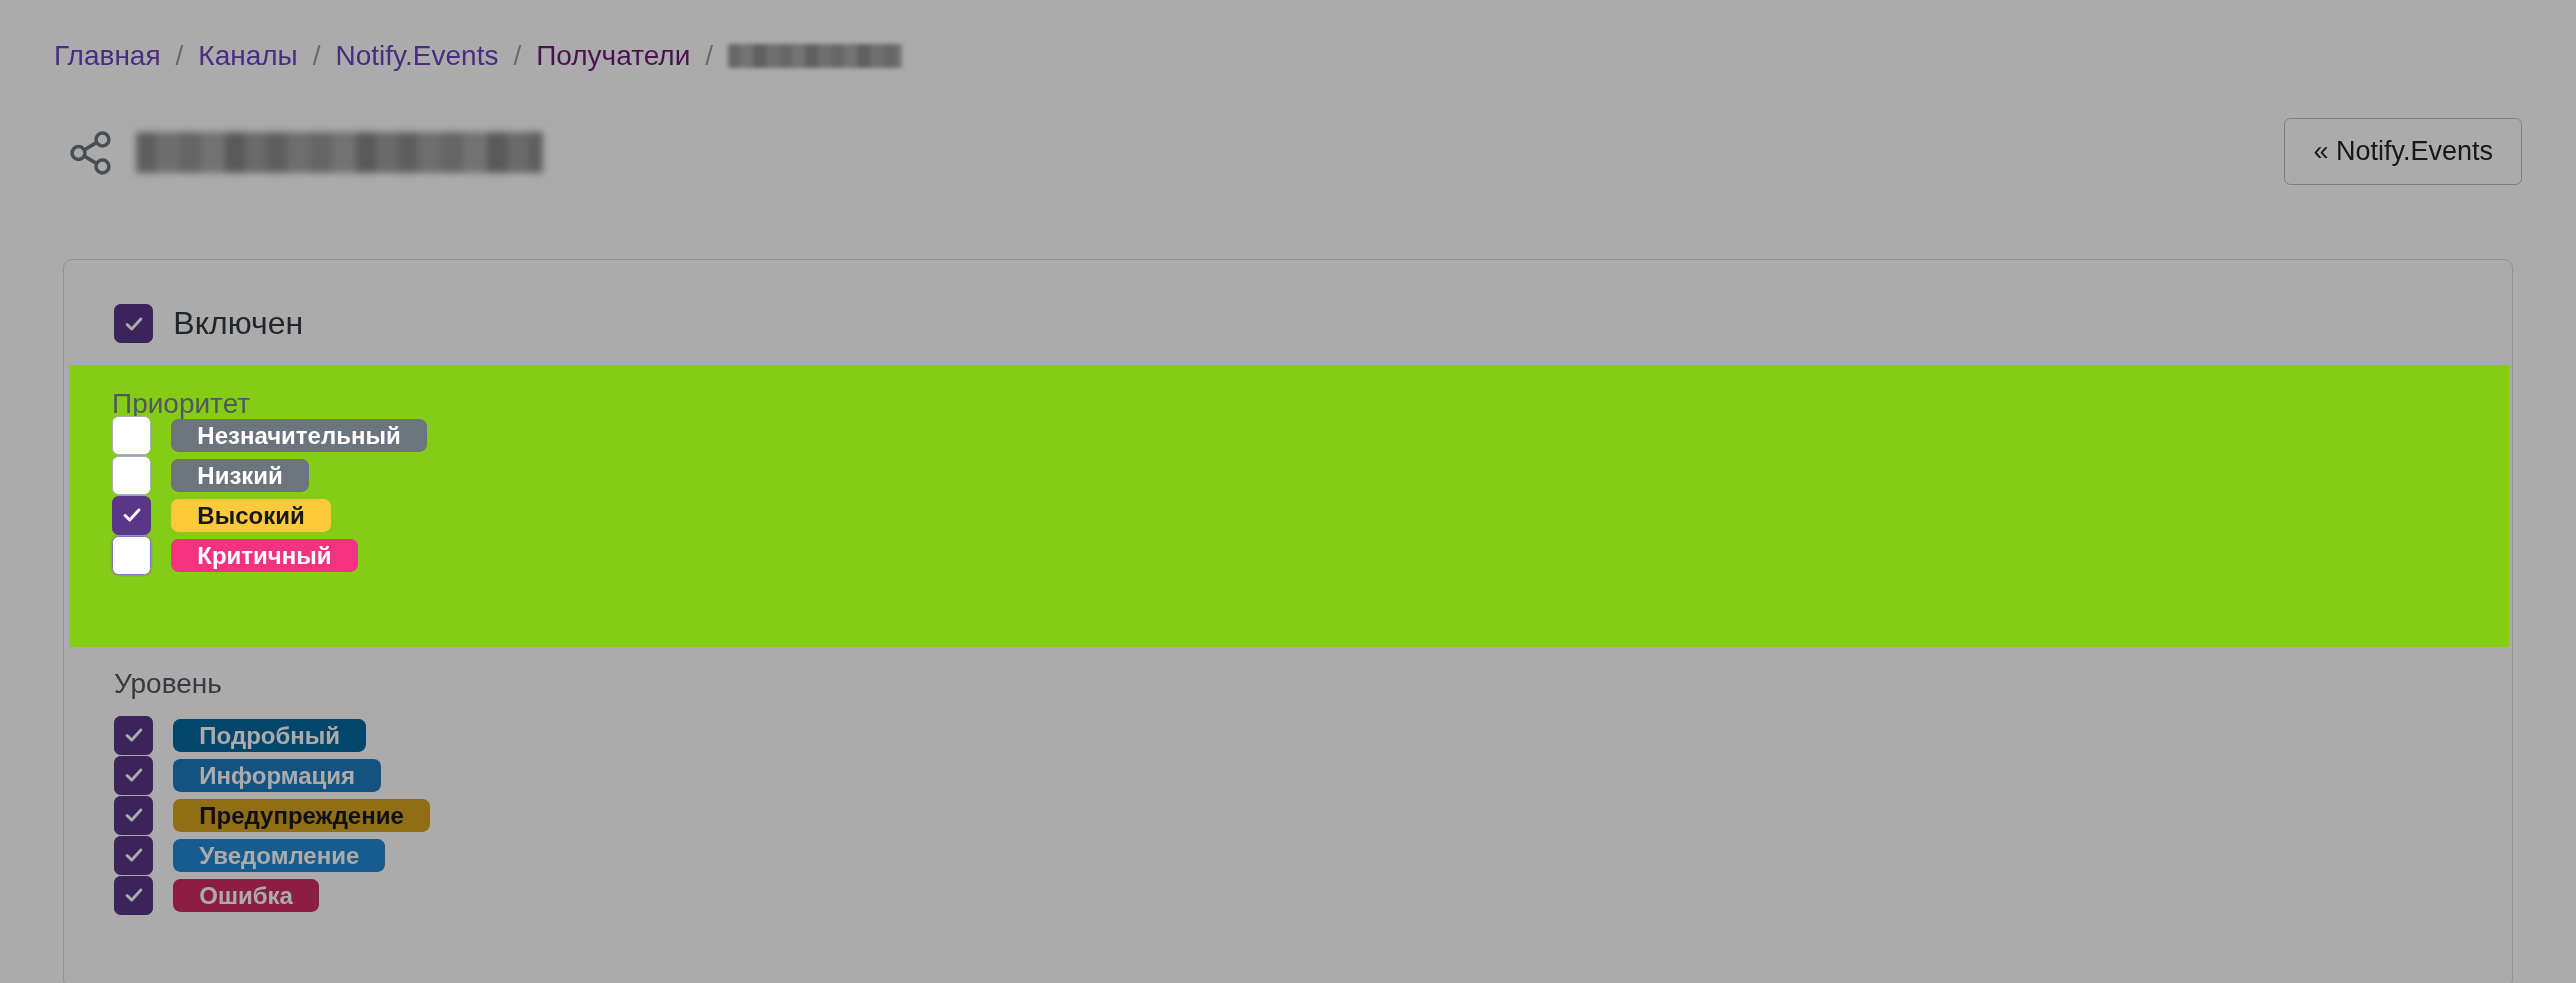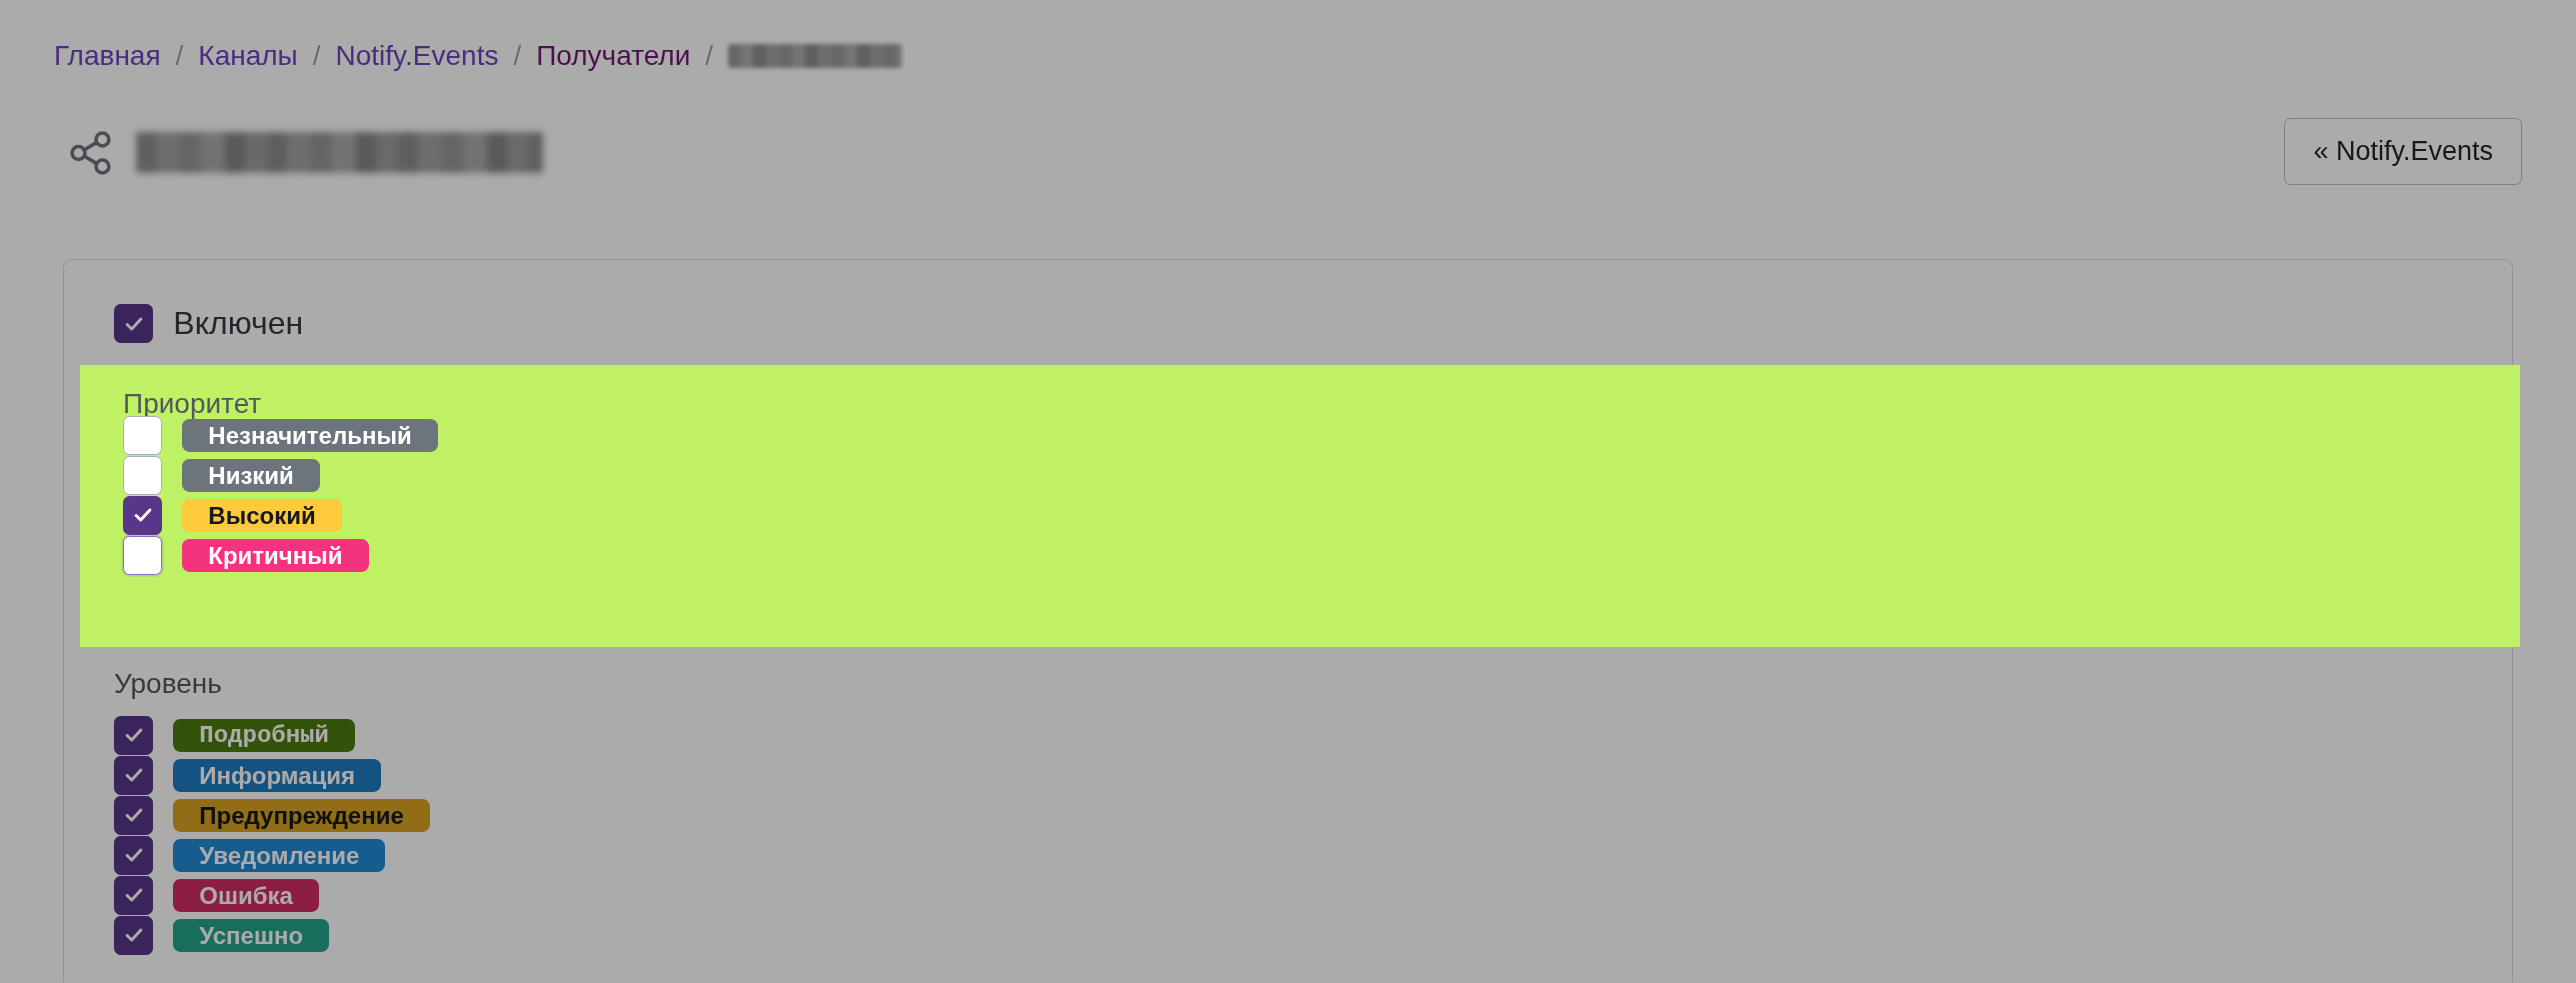--- a/index.html
+++ b/index.html
@@ -203,23 +203,22 @@
   }
 
   
   
   #priority-spotlight {
     position: absolute;
     left: 69px;
     top: 365px;
     width: 2440px;
     height: 282px;
-    background: #bef264;
+    background: #84cc16;
     z-index: 60;
-    margin-left: 11px;
   }
   #priority-inner {
     position: absolute;
     left: 43px;
     top: 0;
     width: 1109px;
     height: 282px;
   }
 
   
@@ -316,21 +315,21 @@
       <div id="level-section" style="left:50px; top:405px;">
         <div class="section-title">Уровень</div>
         <div class="option-list" id="level-list">
 
           <div class="option-row">
             <span class="cb checked">
               <svg class="tick" viewBox="0 0 24 24">
                   <path d="M4.5 12.5 L9.5 17.5 L19.5 6.5" fill="none" stroke="#ffffff" stroke-width="3.2" stroke-linecap="round" stroke-linejoin="round"></path>
                 </svg>
             </span>
-            <span class="badge" style="background:#4d7c0f;font-family:Liberation Mono, monospace;">Подробный</span>
+            <span class="badge" style="background:#0369a1;">Подробный</span>
           </div>
 
           <div class="option-row">
             <span class="cb checked">
               <svg class="tick" viewBox="0 0 24 24">
                   <path d="M4.5 12.5 L9.5 17.5 L19.5 6.5" fill="none" stroke="#ffffff" stroke-width="3.2" stroke-linecap="round" stroke-linejoin="round"></path>
                 </svg>
             </span>
             <span class="badge" style="background:#1f7bc1;">Информация</span>
           </div>
@@ -355,28 +354,20 @@
 
           <div class="option-row">
             <span class="cb checked">
               <svg class="tick" viewBox="0 0 24 24">
                   <path d="M4.5 12.5 L9.5 17.5 L19.5 6.5" fill="none" stroke="#ffffff" stroke-width="3.2" stroke-linecap="round" stroke-linejoin="round"></path>
                 </svg>
             </span>
             <span class="badge" style="background:#cf2e63;">Ошибка</span>
           </div>
 
-          <div class="option-row">
-            <span class="cb checked">
-              <svg class="tick" viewBox="0 0 24 24">
-                  <path d="M4.5 12.5 L9.5 17.5 L19.5 6.5" fill="none" stroke="#ffffff" stroke-width="3.2" stroke-linecap="round" stroke-linejoin="round"></path>
-                </svg>
-            </span>
-            <span class="badge" style="background:#23a48a;">Успешно</span>
-          </div>
 
         </div>
       </div>
 
     </section>
   </div>
 
   <div id="dim-overlay"></div>
 
   <div id="priority-spotlight">

